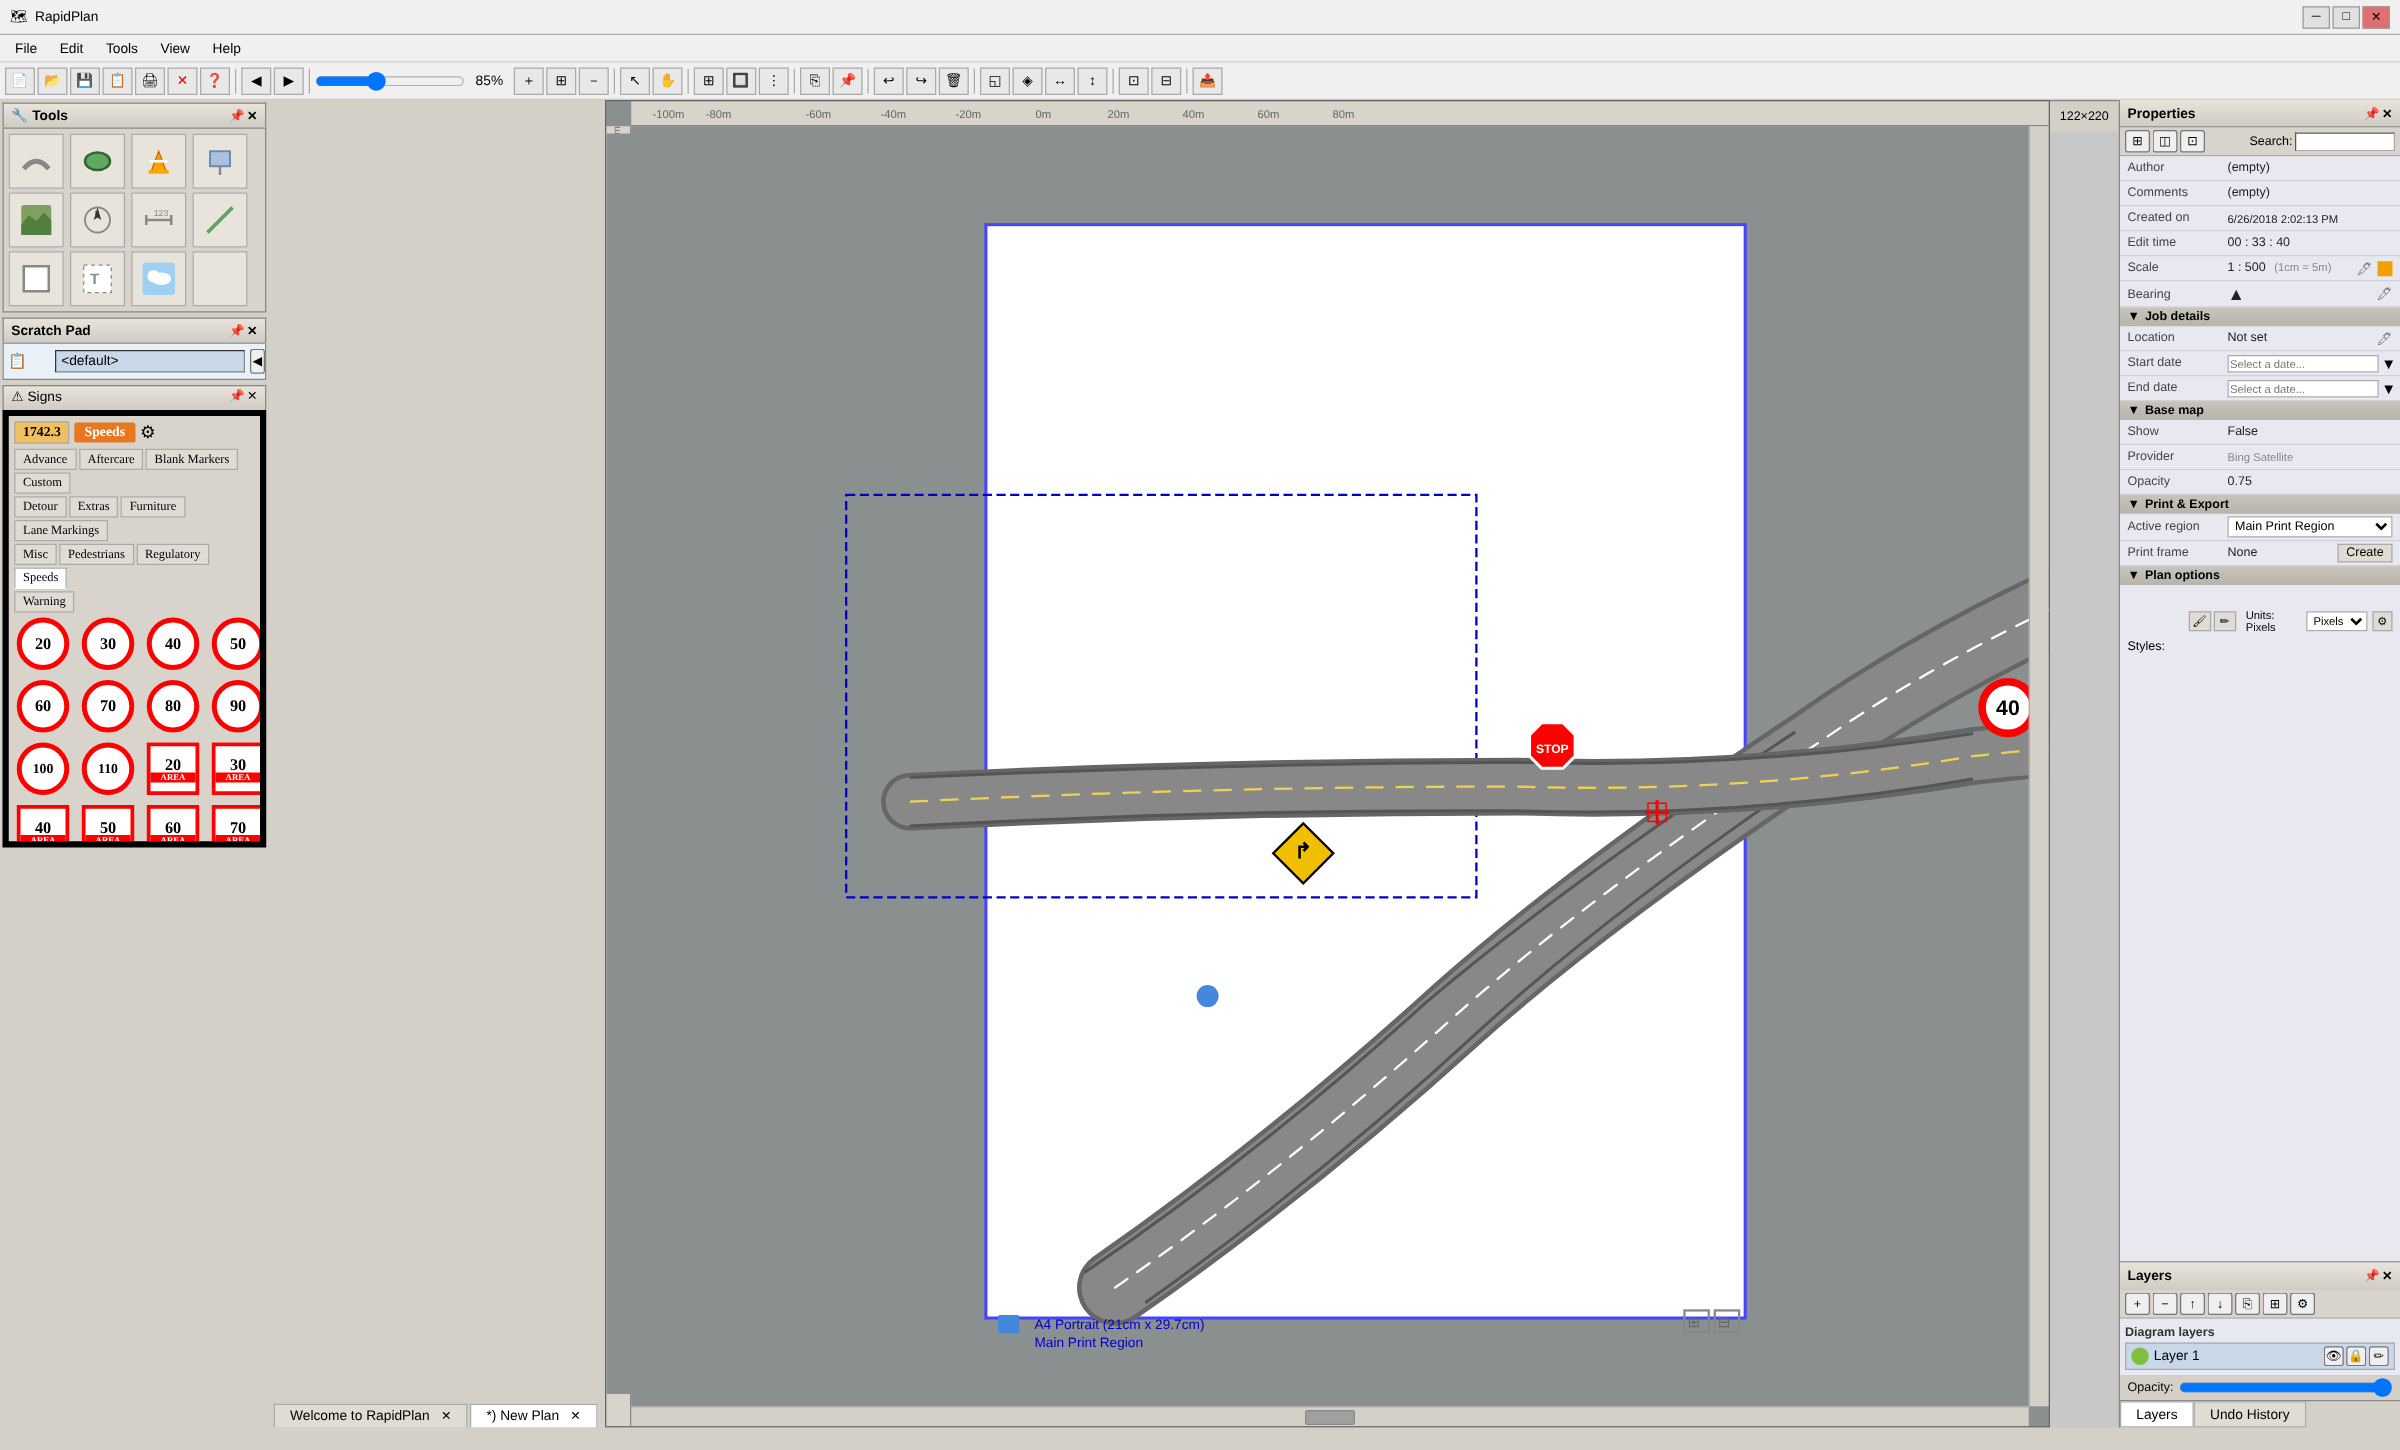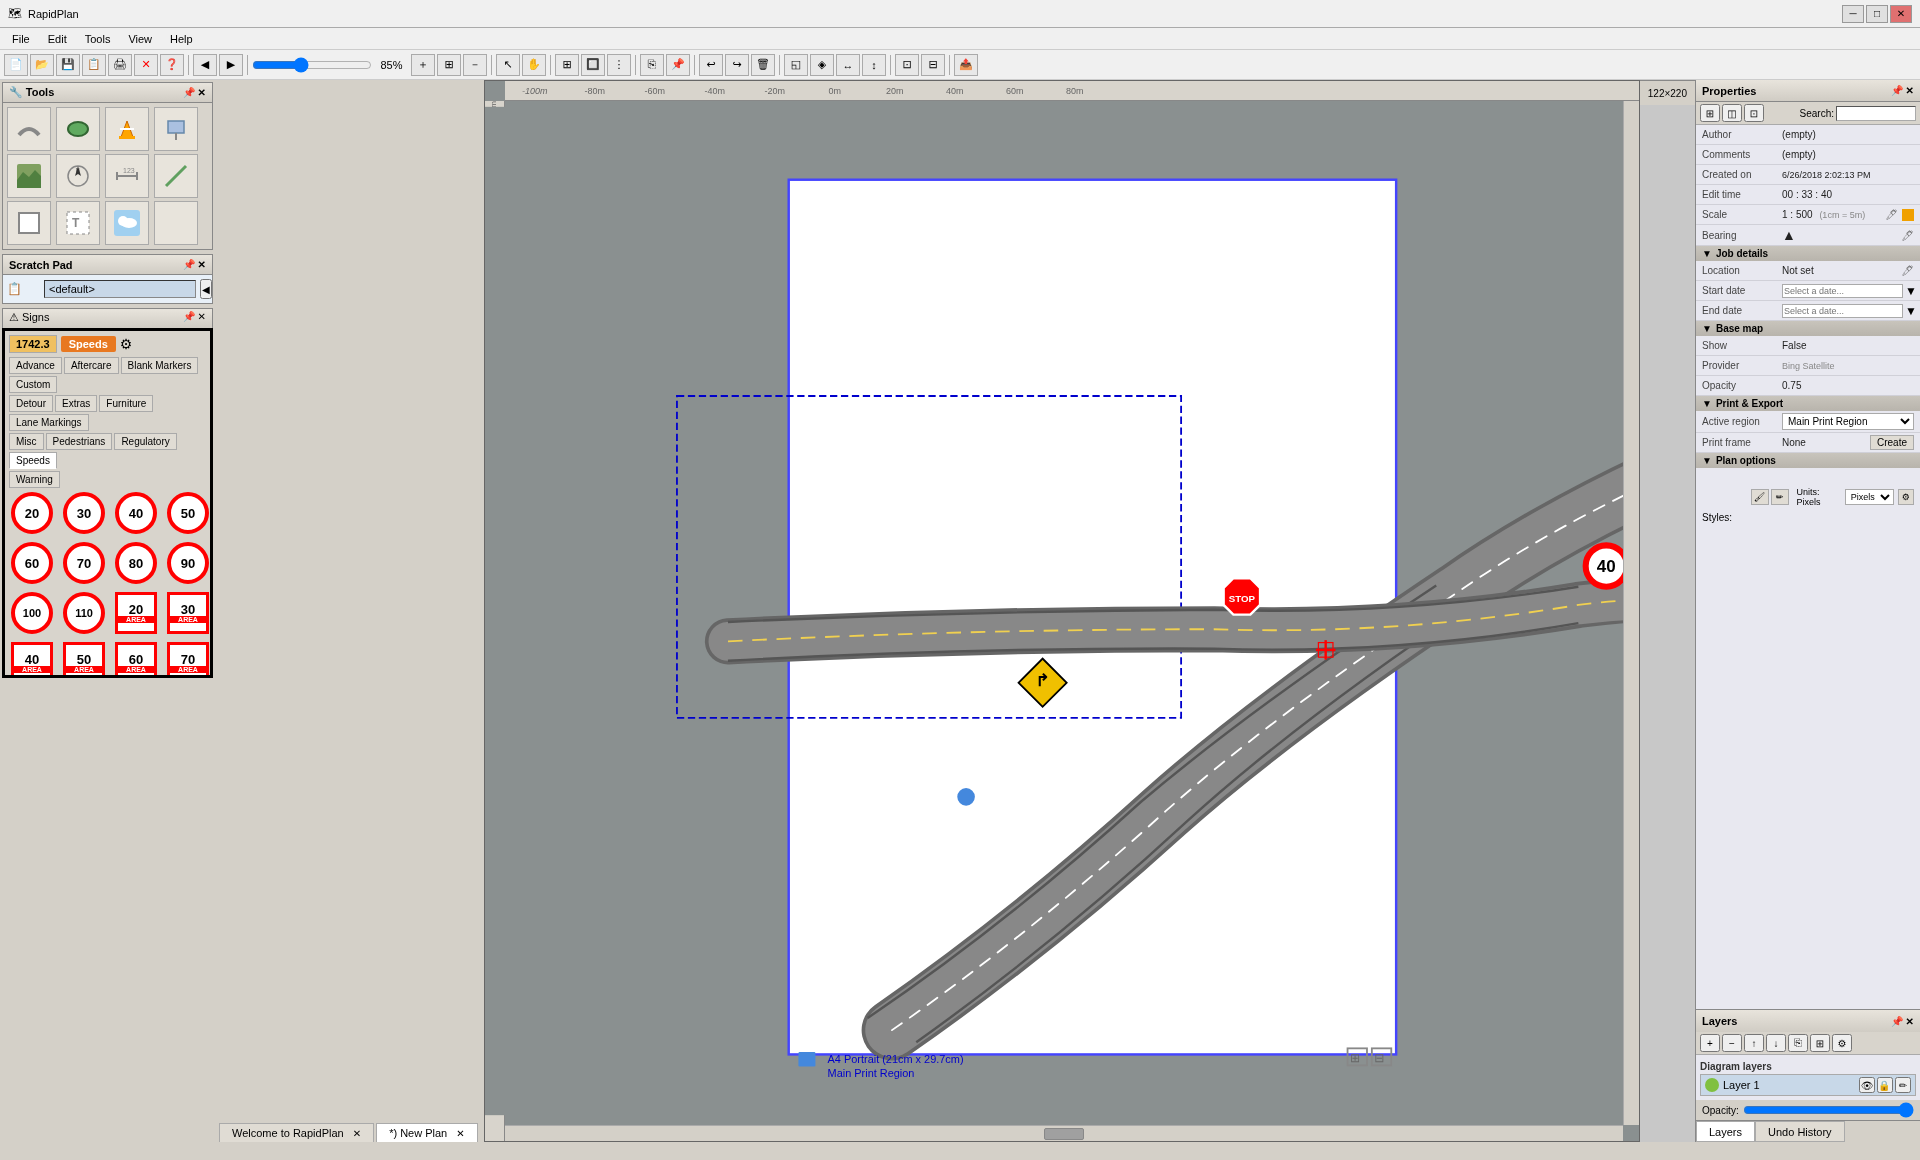--- a/index.html
+++ b/index.html
@@ -35,21 +35,21 @@
     
     .tools-panel { margin: 2px; }
     .tools-grid { display: grid; grid-template-columns: repeat(4, 46px); gap: 3px; padding: 4px; background: #d8d4cc; border: 1px solid #888; }
     .tool-btn { width: 44px; height: 44px; background: #e8e4dc; border: 1px solid #aaa; display: flex; align-items: center; justify-content: center; cursor: pointer; }
     .tool-btn svg, .tool-btn .tool-icon { width: 28px; height: 28px; }
     .scratch-content { background: #e8f0f8; border: 1px solid #888; padding: 4px; }
     .scratch-row { display: flex; align-items: center; gap: 4px; }
     .scratch-input { flex: 1; font-size: 11px; padding: 2px 4px; background: #c8d8e8; border: 1px inset #888; margin-left: 16px; }
     .scratch-btn { width: 20px; height: 20px; font-size: 10px; cursor: pointer; display: flex; align-items: center; justify-content: center; }
     .signs-header { background: linear-gradient(to bottom, #e8e4dc, #d0ccc4); border: 1px solid #888; border-bottom: none; padding: 2px 6px; font-size: 11px; font-weight: normal; display: flex; align-items: flex-start; justify-content: space-between; height: 20px; }
-    .signs-content { border: 3px solid #000000; background: #d8d4cc; padding: 4px; overflow-y: auto; height: 350px; }
+    .signs-content { border: 5px solid #000000; background: #d8d4cc; padding: 4px; overflow-y: auto; height: 350px; font-family: Liberation Serif, serif; }
     .signs-tabs-row { display: flex; gap: 2px; margin-bottom: 2px; flex-wrap: wrap; }
     .sign-tab { padding: 2px 6px; background: #e0dcd4; border: 1px solid #aaa; font-size: 10px; cursor: pointer; }
     .sign-tab.active { background: #fff; border-bottom: 1px solid #fff; }
     .signs-search-row { display: flex; align-items: center; gap: 4px; margin-bottom: 4px; }
     .signs-number { background: #f0c060; border: 1px solid #aaa; padding: 2px 6px; font-size: 11px; font-weight: bold; }
     .signs-category { background: #e87820; color: white; padding: 2px 8px; font-size: 11px; font-weight: bold; border-radius: 2px; }
     .signs-grid { display: grid; grid-template-columns: repeat(4, 48px); gap: 4px; }
     .sign-item { width: 46px; height: 46px; display: flex; align-items: center; justify-content: center; cursor: pointer; }
 
     
@@ -427,22 +427,22 @@
       </div>
       <div class="canvas-tab active">
         <span>*) New Plan</span>
         <span class="tab-close">✕</span>
       </div>
     </div>
 
     <div class="drawing-canvas">
 
       <div class="canvas-ruler-h">
-        <span style="display:inline-block;width:60px;text-align:center;font-size:9px;color:#666;font-style:italic;">-100m</span>
-        <span style="display:inline-block;width:60px;text-align:center;font-size:9px;color:#666;">-80m</span>
+        <span style="display:inline-block;width:60px;text-align:center;font-size:9px;color:#666;">-100m</span>
+        <span style="display:inline-block;width:60px;text-align:left;font-size:9px;color:#666;">-80m</span>
         <span style="display:inline-block;width:60px;text-align:center;font-size:9px;color:#666;">-60m</span>
         <span style="display:inline-block;width:60px;text-align:center;font-size:9px;color:#666;">-40m</span>
         <span style="display:inline-block;width:60px;text-align:center;font-size:9px;color:#666;">-20m</span>
         <span style="display:inline-block;width:60px;text-align:center;font-size:9px;color:#666;">0m</span>
         <span style="display:inline-block;width:60px;text-align:center;font-size:9px;color:#666;">20m</span>
         <span style="display:inline-block;width:60px;text-align:center;font-size:9px;color:#666;">40m</span>
         <span style="display:inline-block;width:60px;text-align:center;font-size:9px;color:#666;">60m</span>
         <span style="display:inline-block;width:60px;text-align:center;font-size:9px;color:#666;">80m</span>
       </div>
 

